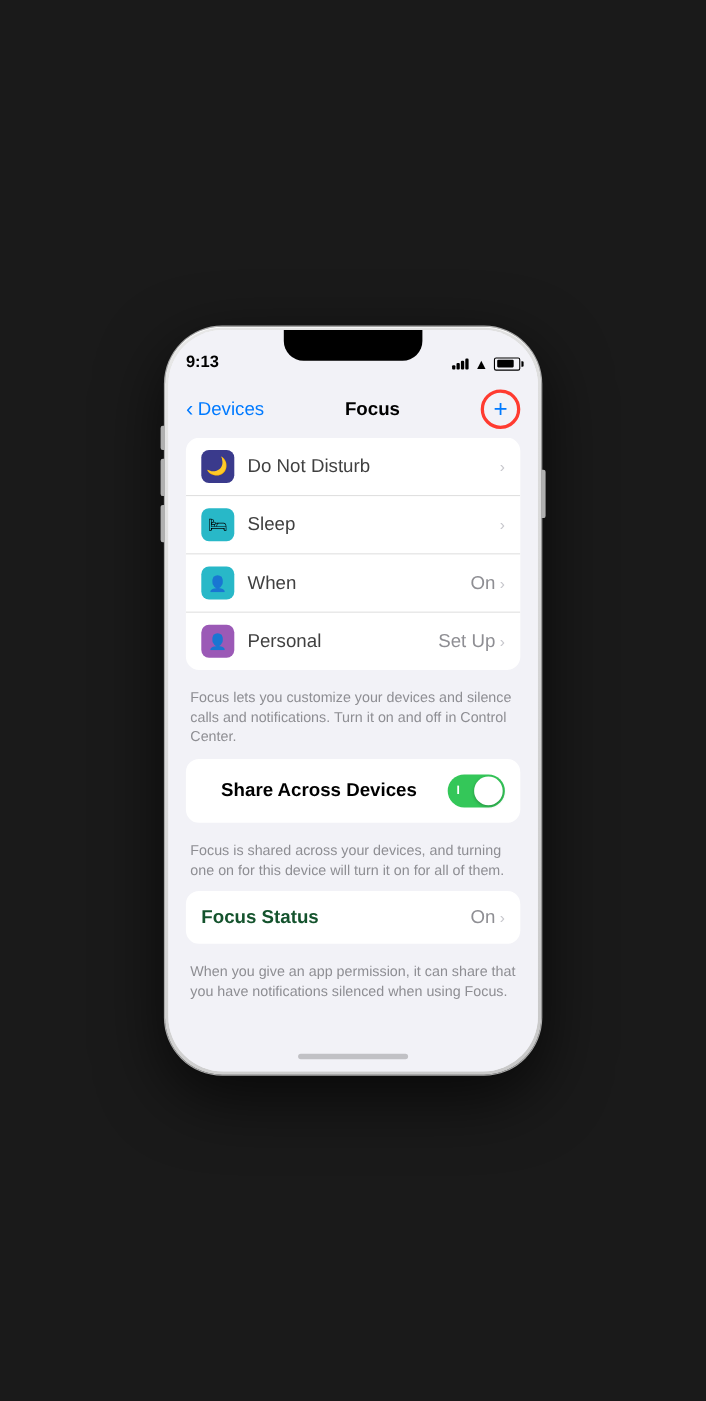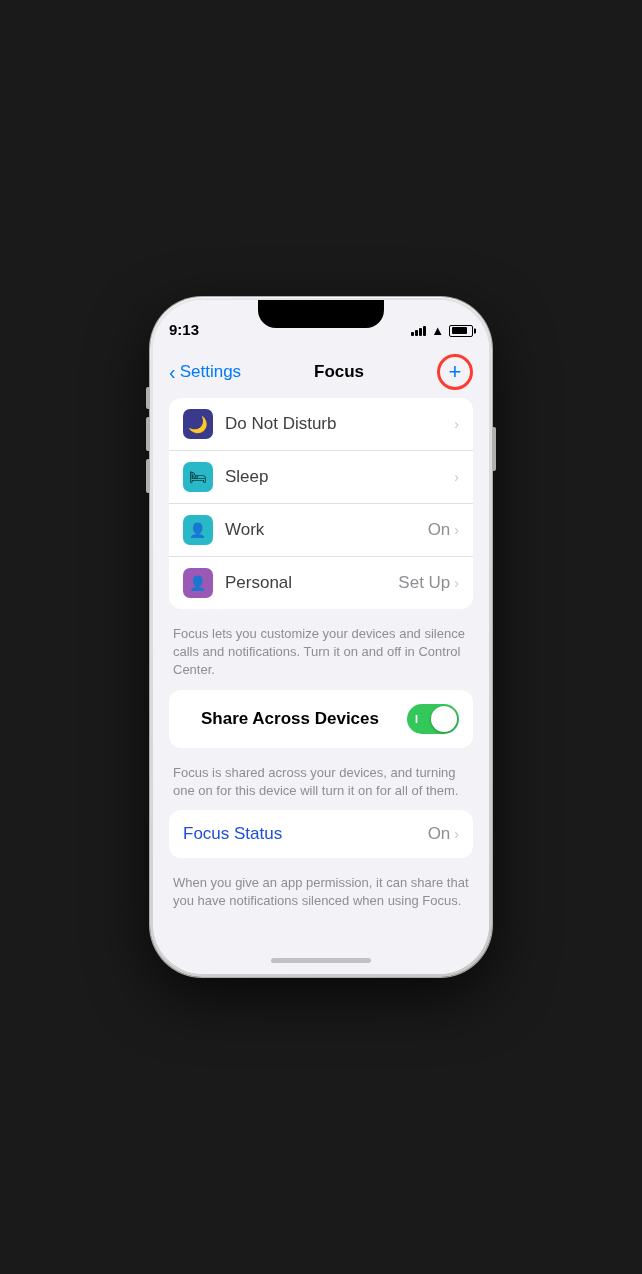--- a/index.html
+++ b/index.html
@@ -271,22 +271,22 @@
 
     
     .status-row {
       display: flex;
       align-items: center;
       padding: 14px 14px;
     }
     .status-label {
       flex: 1;
       font-size: 17px;
-      color: #1d4ed8;
-      font-weight: 400;
+      color: #14532d;
+      font-weight: 700;
     }
     .status-value {
       color: #8e8e93;
       font-size: 17px;
       margin-right: 4px;
     }
 
     
     .home-indicator {
       height: 28px;
@@ -375,21 +375,21 @@
           <span class="wifi-icon">▲</span>
           <div class="battery-icon">
             <div class="battery-fill"></div>
           </div>
         </div>
       </div>
 
       <div class="nav-header">
         <div class="nav-back">
           <span class="nav-back-chevron">‹</span>
-          <span>Settings</span>
+          <span>Devices</span>
         </div>
         <span class="nav-title">Focus</span>
         <div class="nav-add-btn"></div>
       </div>
 
       <div class="content">
 
         <div class="card">
 
           <div class="list-item">
@@ -405,21 +405,21 @@
           <div class="list-item">
             <div class="list-item-icon icon-sleep" style="font-size:14px;">🛏</div>
             <span class="list-item-label">Sleep</span>
             <div class="list-item-right">
               <span class="chevron-right">›</span>
             </div>
           </div>
 
           <div class="list-item">
             <div class="list-item-icon icon-work" style="font-size:14px; color:#fff;">👤</div>
-            <span class="list-item-label">Work</span>
+            <span class="list-item-label">When</span>
             <div class="list-item-right">
               <span>On</span>
               <span class="chevron-right">›</span>
             </div>
           </div>
 
           <div class="list-item">
             <div class="list-item-icon icon-personal" style="font-size:14px;">👤</div>
             <span class="list-item-label">Personal</span>
             <div class="list-item-right">

